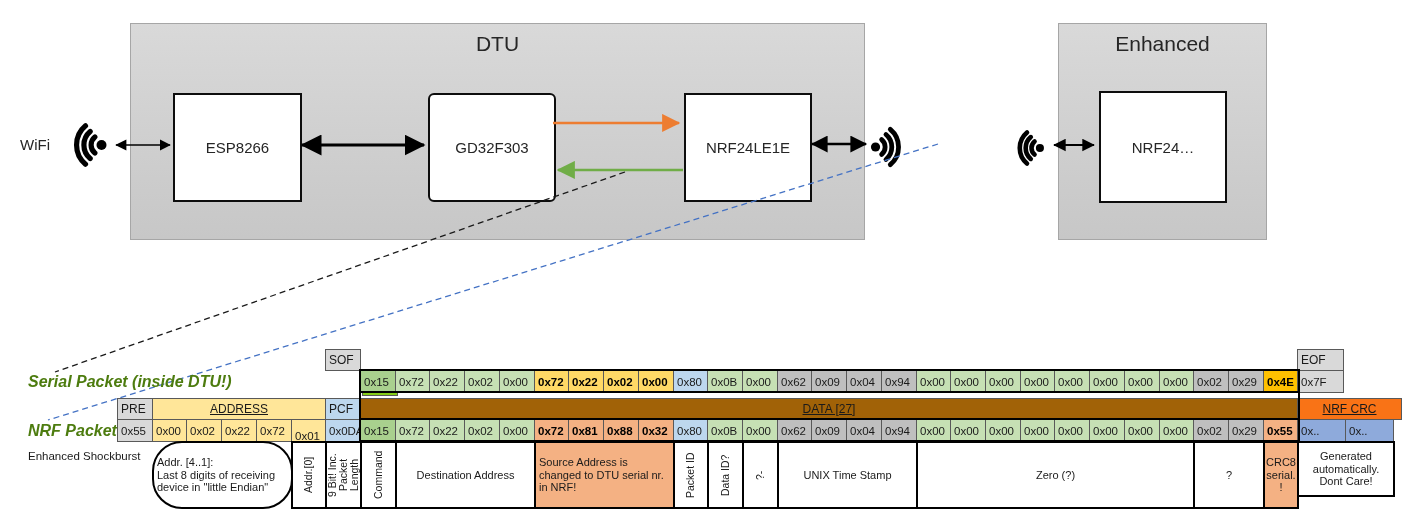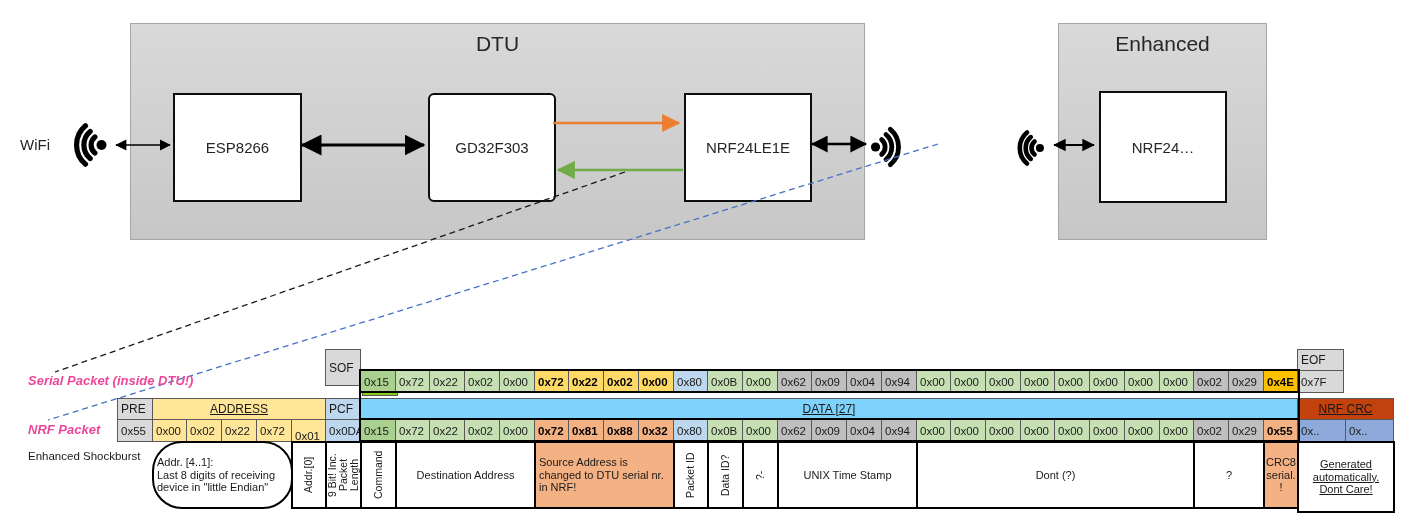--- a/index.html
+++ b/index.html
@@ -26,22 +26,22 @@
        font-size:11px;line-height:1.18;display:flex;align-items:center;
        background:#fff;padding:1px 3px;}
   .ann.center{justify-content:center;text-align:center;}
   .ann.vert{writing-mode:vertical-rl;transform:rotate(180deg);
        justify-content:center;align-items:center;text-align:center;
        font-size:10.5px;padding:1px 0;line-height:1.05;}
   .ann.preline{white-space:pre-line;}
   .thickbox{position:absolute;border:2px solid #000;box-sizing:border-box;
        pointer-events:none;background:transparent;}
   .vline{position:absolute;width:2px;background:#000;}
-  .row-label{position:absolute;font-size:13px;font-weight:bold;font-style:italic;
-       color:#ec4899;white-space:nowrap;}
+  .row-label{position:absolute;font-size:16px;font-weight:bold;font-style:italic;
+       color:#4d7c0f;white-space:nowrap;}
   .sub-label{position:absolute;font-size:11.5px;color:#1a1a1a;white-space:nowrap;}
 </style>
 </head>
 <body>
 
 <div class="container-box" style="left:130px;top:23px;width:733px;height:215px;">
   <div class="container-title">DTU</div>
 </div>
 <div class="container-box" style="left:1058px;top:23px;width:207px;height:215px;">
   <div class="container-title">Enhanced</div>
@@ -110,21 +110,21 @@
   <line x1="1054" y1="145" x2="1094" y2="145" stroke="#000" stroke-width="1.8" marker-start="url(#abs)" marker-end="url(#ab)"></line>
   <line x1="625" y1="172" x2="55" y2="372" stroke="#1a1a1a" stroke-width="1.3" stroke-dasharray="6,4"></line>
   <line x1="938" y1="144" x2="48" y2="420" stroke="#4472C4" stroke-width="1.3" stroke-dasharray="6,4"></line>
 </svg>
 
 <div class="row-label" style="left:28px;top:373px;">Serial Packet (inside DTU!)</div>
 <div class="row-label" style="left:28px;top:422px;">NRF Packet</div>
 <div class="sub-label" style="left:28px;top:450px;">Enhanced Shockburst</div>
 
 <div id="table-root">
-    <div class="cell hdr" style="left: 325px; top: 349px; width: 36px; height: 37px; background: rgb(217, 217, 217);">SOF</div>
+    <div class="cell hdr" style="left: 325px; top: 349px; width: 36px; height: 22px; background: rgb(217, 217, 217);">SOF</div>
     <div class="cell hdr" style="left: 1297px; top: 349px; width: 47px; height: 22px; background: rgb(217, 217, 217);">EOF</div>
     <div class="cell" style="left: 325px; top: 370px; width: 36px; height: 26px; background: #84cc16; margin-left: 37px;">0x7E</div>
     <div class="cell" style="left: 360px; top: 370px; width: 36px; height: 23px; background: rgb(169, 208, 142);">0x15</div>
     <div class="cell" style="left: 395px; top: 370px; width: 35px; height: 23px; background: rgb(198, 224, 180);">0x72</div>
     <div class="cell" style="left: 429px; top: 370px; width: 36px; height: 23px; background: rgb(198, 224, 180);">0x22</div>
     <div class="cell" style="left: 464px; top: 370px; width: 36px; height: 23px; background: rgb(198, 224, 180);">0x02</div>
     <div class="cell" style="left: 499px; top: 370px; width: 36px; height: 23px; background: rgb(198, 224, 180);">0x00</div>
     <div class="cell bold" style="left: 534px; top: 370px; width: 35px; height: 23px; background: rgb(255, 217, 102);">0x72</div>
     <div class="cell bold" style="left: 568px; top: 370px; width: 36px; height: 23px; background: rgb(255, 217, 102);">0x22</div>
     <div class="cell bold" style="left: 603px; top: 370px; width: 36px; height: 23px; background: rgb(255, 217, 102);">0x02</div>
@@ -144,22 +144,22 @@
     <div class="cell" style="left: 1089px; top: 370px; width: 36px; height: 23px; background: rgb(198, 224, 180);">0x00</div>
     <div class="cell" style="left: 1124px; top: 370px; width: 36px; height: 23px; background: rgb(198, 224, 180);">0x00</div>
     <div class="cell" style="left: 1159px; top: 370px; width: 35px; height: 23px; background: rgb(198, 224, 180);">0x00</div>
     <div class="cell" style="left: 1193px; top: 370px; width: 36px; height: 23px; background: rgb(191, 191, 191);">0x02</div>
     <div class="cell" style="left: 1228px; top: 370px; width: 36px; height: 23px; background: rgb(191, 191, 191);">0x29</div>
     <div class="cell bold" style="left: 1263px; top: 370px; width: 35px; height: 23px; background: rgb(255, 192, 0);">0x4E</div>
     <div class="cell" style="left: 1297px; top: 370px; width: 47px; height: 23px; background: rgb(217, 217, 217);">0x7F</div>
     <div class="cell hdr" style="left: 117px; top: 398px; width: 36px; height: 22px; background: rgb(217, 217, 217);">PRE</div>
     <div class="cell center hdr" style="left: 152px; top: 398px; width: 174px; height: 22px; background: rgb(255, 230, 153);">ADDRESS</div>
     <div class="cell hdr" style="left: 325px; top: 398px; width: 36px; height: 22px; background: rgb(189, 215, 238);">PCF</div>
-    <div class="cell center hdr" style="left: 360px; top: 398px; width: 938px; height: 22px; background: #7dd3fc;">DATA [27]</div>
-    <div class="cell center hdr" style="left: 1297px; top: 398px; width: 97px; height: 22px; background: #c2410c;">NRF CRC</div>
+    <div class="cell center hdr" style="left: 360px; top: 398px; width: 938px; height: 22px; background: #a16207;">DATA [27]</div>
+    <div class="cell center hdr" style="left: 1297px; top: 398px; width: 105px; height: 22px; background: #f97316;">NRF CRC</div>
     <div class="cell" style="left: 117px; top: 419px; width: 36px; height: 23px; background: rgb(217, 217, 217);">0x55</div>
     <div class="cell" style="left: 152px; top: 419px; width: 35px; height: 23px; background: rgb(255, 230, 153);">0x00</div>
     <div class="cell" style="left: 186px; top: 419px; width: 36px; height: 23px; background: rgb(255, 230, 153);">0x02</div>
     <div class="cell" style="left: 221px; top: 419px; width: 36px; height: 23px; background: rgb(255, 230, 153);">0x22</div>
     <div class="cell" style="left: 256px; top: 419px; width: 36px; height: 23px; background: rgb(255, 230, 153);">0x72</div>
     <div class="cell" style="left: 291px; top: 419px; width: 35px; height: 33px; background: rgb(255, 230, 153);">0x01</div>
     <div class="cell" style="left: 325px; top: 419px; width: 36px; height: 23px; background: rgb(189, 215, 238);">0x0DA</div>
     <div class="cell" style="left: 360px; top: 419px; width: 36px; height: 23px; background: rgb(169, 208, 142);">0x15</div>
     <div class="cell" style="left: 395px; top: 419px; width: 35px; height: 23px; background: rgb(198, 224, 180);">0x72</div>
     <div class="cell" style="left: 429px; top: 419px; width: 36px; height: 23px; background: rgb(198, 224, 180);">0x22</div>
@@ -193,22 +193,22 @@
 Last 8 digits of receiving device in "little Endian"</div>
     <div class="ann vert" style="left: 291px; top: 441px; width: 36px; height: 68px; background: rgb(255, 255, 255);">Addr.[0]</div>
     <div class="ann vert" style="left: 325px; top: 441px; width: 37px; height: 68px; background: rgb(255, 255, 255);">9 Bit! Inc. Packet Length</div>
     <div class="ann vert" style="left: 360px; top: 441px; width: 37px; height: 68px; background: rgb(255, 255, 255);">Command</div>
     <div class="ann center" style="left: 395px; top: 441px; width: 141px; height: 68px; background: rgb(255, 255, 255);">Destination Address</div>
     <div class="ann" style="left: 534px; top: 441px; width: 141px; height: 68px; background: rgb(244, 177, 131);">Source Address is changed to DTU serial nr. in NRF!</div>
     <div class="ann vert" style="left: 673px; top: 441px; width: 36px; height: 68px; background: rgb(255, 255, 255);">Packet ID</div>
     <div class="ann vert" style="left: 707px; top: 441px; width: 37px; height: 68px; background: rgb(255, 255, 255);">Data ID?</div>
     <div class="ann vert" style="left: 742px; top: 441px; width: 37px; height: 68px; background: rgb(255, 255, 255);">?-</div>
     <div class="ann center" style="left: 777px; top: 441px; width: 141px; height: 68px; background: rgb(255, 255, 255);">UNIX Time Stamp</div>
-    <div class="ann center" style="left: 916px; top: 441px; width: 279px; height: 68px; background: rgb(255, 255, 255);">Dont (?)</div>
+    <div class="ann center" style="left: 916px; top: 441px; width: 279px; height: 68px; background: rgb(255, 255, 255);">Zero (?)</div>
     <div class="ann center" style="left: 1193px; top: 441px; width: 72px; height: 68px; background: rgb(255, 255, 255);">?</div>
     <div class="ann center" style="left: 1263px; top: 441px; width: 36px; height: 68px; background: rgb(244, 177, 131);">CRC8 serial. !</div>
-    <div class="ann center" style="left: 1297px; top: 441px; width: 98px; height: 72px; background: rgb(255, 255, 255); text-decoration: underline;">Generated automatically. Dont Care!</div>
+    <div class="ann center" style="left: 1297px; top: 441px; width: 98px; height: 56px; background: rgb(255, 255, 255);">Generated automatically. Dont Care!</div>
   </div>
 
 <div class="thickbox" style="left:359px;top:369px;width:941px;height:24px;"></div>
 <div class="thickbox" style="left:359px;top:418px;width:941px;height:24px;"></div>
 <div class="vline" style="left:359px;top:391px;height:29px;"></div>
 <div class="vline" style="left:1298px;top:391px;height:29px;"></div>
 
 </body></html>

